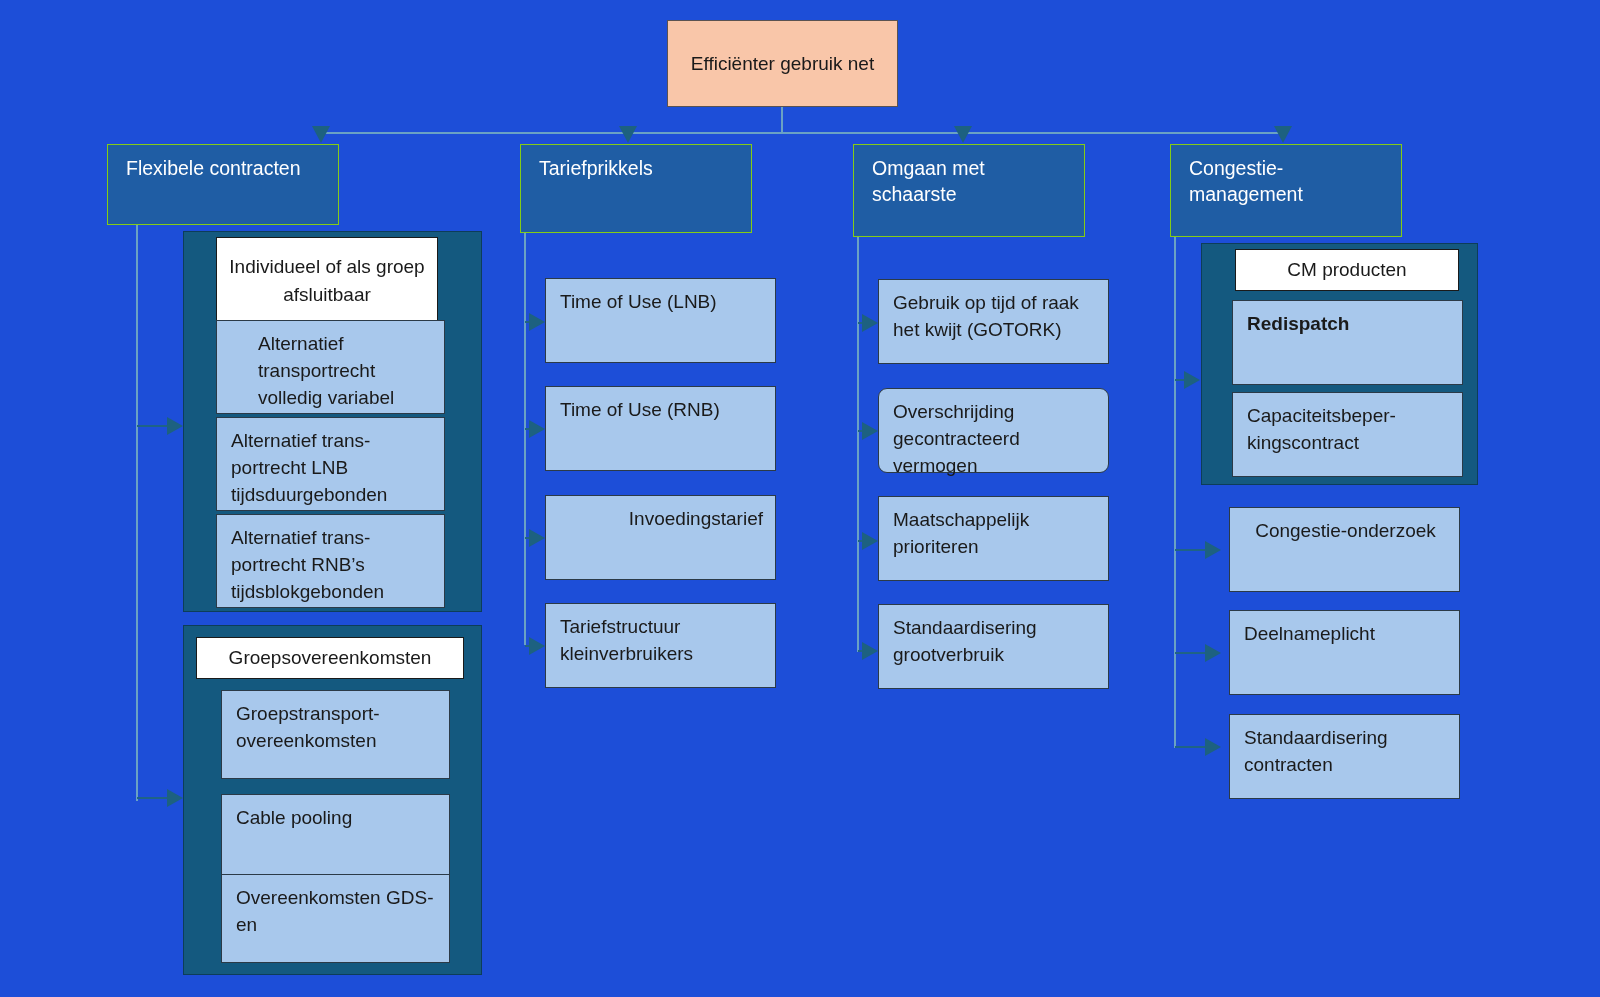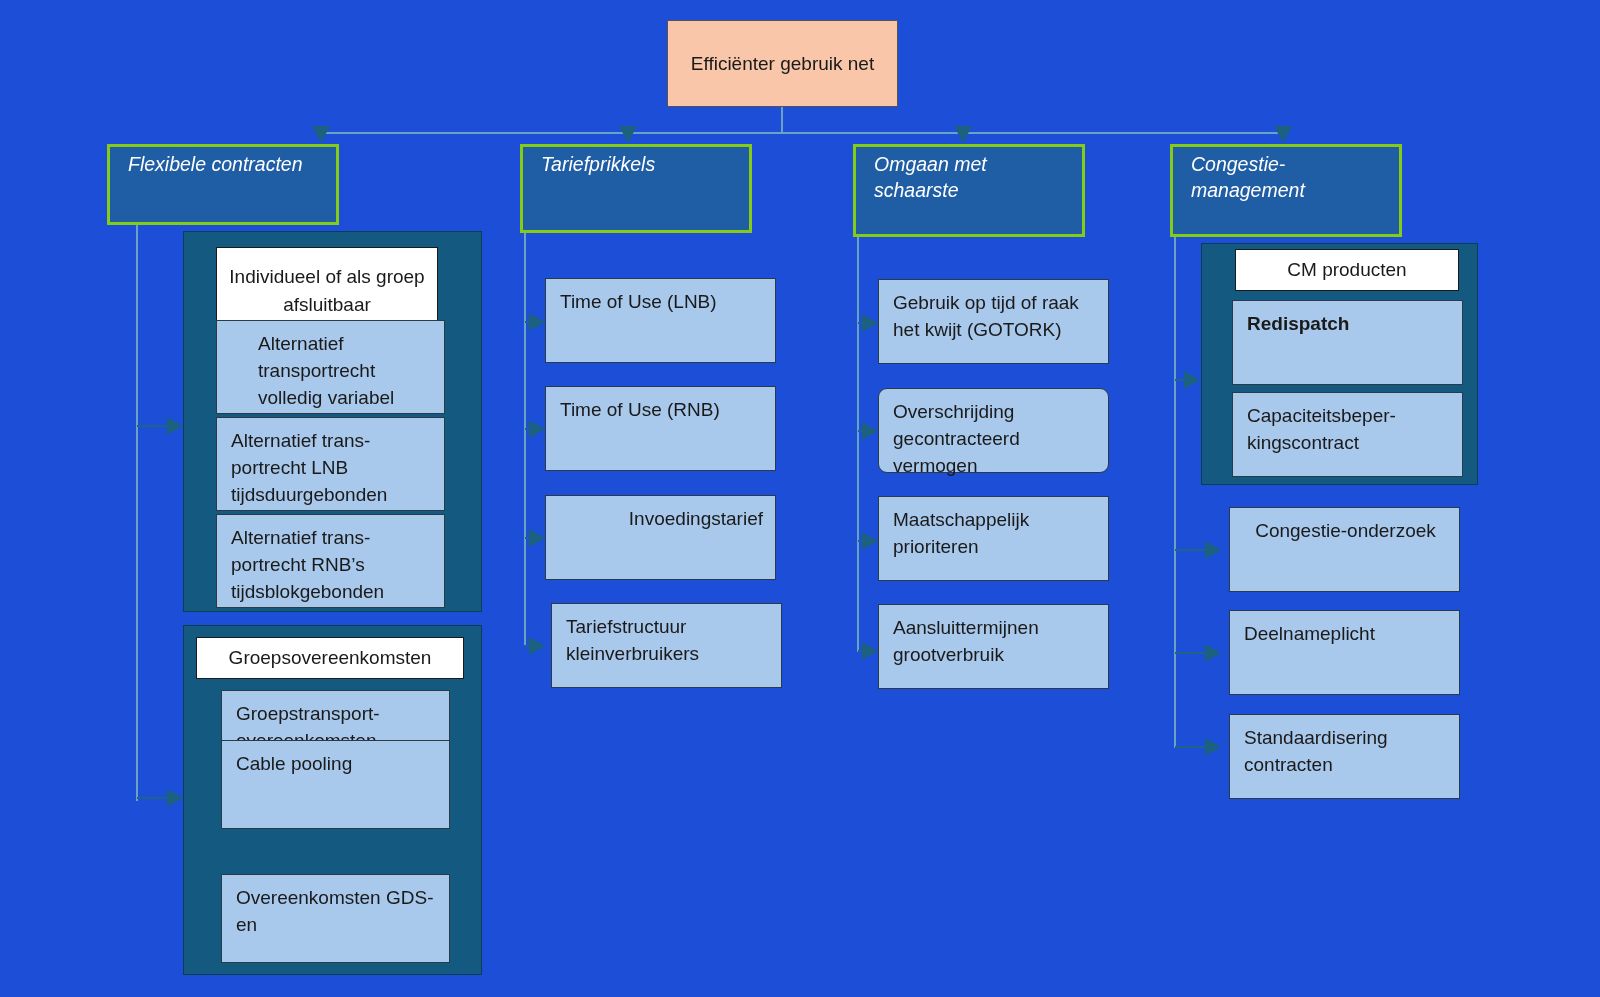--- a/index.html
+++ b/index.html
@@ -34,28 +34,27 @@
     font-size: 19px;
     line-height: 25px;
     align-items: center;
     justify-content: center;
     text-align: center;
     padding: 4px 10px;
   }
 
   .cat-box {
     background: #1F5DA4;
-    border: 3px solid #84cc16;
+    border: 1px solid #84cc16;
     color: #ffffff;
     font-size: 19.5px;
     line-height: 26px;
-    padding: 4px 14px 8px 18px;
+    padding: 10px 14px 8px 18px;
     text-align: left;
     font-weight: 400;
-    font-style: italic;
   }
 
   .group-box {
     background: #14597F;
     border: 1.5px solid #0d3d59;
   }
 
   .white-box {
     background: #ffffff;
     border: 1.5px solid #1a1a1a;
@@ -135,21 +134,21 @@
   <div class="ln" style="left:136px; top:225px; width:2px; height:576px;"></div>
 
   <div class="ln dark" style="left:137px; top:425px; width:44px; height:2px;"></div>
   <div class="arrow-right" style="left:167px; top:417px;"></div>
 
   <div class="ln dark" style="left:137px; top:797px; width:44px; height:2px;"></div>
   <div class="arrow-right" style="left:167px; top:789px;"></div>
 
   <div class="box group-box" style="left:183px; top:231px; width:299px; height:381px;"></div>
 
-  <div class="box white-box" style="left:216px; top:247px; width:222px; height:88px;align-items:flex-end;">
+  <div class="box white-box" style="left:216px; top:237px; width:222px; height:88px;align-items:flex-end;">
     <span>Individueel of als groep afsluitbaar</span>
   </div>
 
   <div class="box leaf-box" style="left:216px; top:320px; width:229px; height:94px;padding-left:41px;">
     <span>Alternatief transportrecht volledig variabel</span>
   </div>
 
   <div class="box leaf-box" style="left:216px; top:417px; width:229px; height:94px;">
     <span>Alternatief trans-portrecht LNB tijdsduurgebonden</span>
   </div>
@@ -161,21 +160,21 @@
   <div class="box group-box" style="left:183px; top:625px; width:299px; height:350px;"></div>
 
   <div class="box white-box" style="left:196px; top:637px; width:268px; height:42px;">
     <span>Groepsovereenkomsten</span>
   </div>
 
   <div class="box leaf-box" style="left:221px; top:690px; width:229px; height:89px;">
     <span>Groepstransport-overeenkomsten</span>
   </div>
 
-  <div class="box leaf-box" style="left:221px; top:740px; width:229px; height:89px;">
+  <div class="box leaf-box" style="left:221px; top:794px; width:229px; height:89px;">
     <span>Cable pooling</span>
   </div>
 
   <div class="box leaf-box" style="left:221px; top:874px; width:229px; height:89px;">
     <span>Overeenkomsten GDS-en</span>
   </div>
 
   <div class="box cat-box" style="left:520px; top:144px; width:232px; height:89px;">
     <span>Tariefprikkels</span>
   </div>
@@ -195,21 +194,21 @@
   </div>
 
   <div class="ln dark" style="left:525px; top:537px; width:18px; height:2px;"></div>
   <div class="arrow-right" style="left:529px; top:529px;"></div>
   <div class="box leaf-box" style="left:545px; top:495px; width:231px; height:85px;align-items:flex-end;">
     <span>Invoedingstarief</span>
   </div>
 
   <div class="ln dark" style="left:525px; top:645px; width:18px; height:2px;"></div>
   <div class="arrow-right" style="left:529px; top:637px;"></div>
-  <div class="box leaf-box" style="left:545px; top:603px; width:231px; height:85px;margin-left:6px;">
+  <div class="box leaf-box" style="left:545px; top:603px; width:231px; height:85px;">
     <span>Tariefstructuur kleinverbruikers</span>
   </div>
 
   <div class="box cat-box" style="left:853px; top:144px; width:232px; height:93px;">
     <span>Omgaan met schaarste</span>
   </div>
 
   <div class="ln" style="left:857px; top:237px; width:2px; height:415px;"></div>
 
   <div class="ln dark" style="left:858px; top:322px; width:18px; height:2px;"></div>
@@ -226,21 +225,21 @@
 
   <div class="ln dark" style="left:858px; top:540px; width:18px; height:2px;"></div>
   <div class="arrow-right" style="left:862px; top:532px;"></div>
   <div class="box leaf-box" style="left:878px; top:496px; width:231px; height:85px;">
     <span>Maatschappelijk prioriteren</span>
   </div>
 
   <div class="ln dark" style="left:858px; top:650px; width:18px; height:2px;"></div>
   <div class="arrow-right" style="left:862px; top:642px;"></div>
   <div class="box leaf-box" style="left:878px; top:604px; width:231px; height:85px;">
-    <span>Aansluittermijnen grootverbruik</span>
+    <span>Standaardisering grootverbruik</span>
   </div>
 
   <div class="box cat-box" style="left:1170px; top:144px; width:232px; height:93px;">
     <span>Congestie-management</span>
   </div>
 
   <div class="ln" style="left:1174px; top:237px; width:2px; height:511px;"></div>
 
   <div class="ln dark" style="left:1175px; top:379px; width:20px; height:2px;"></div>
   <div class="arrow-right" style="left:1184px; top:371px;"></div>

